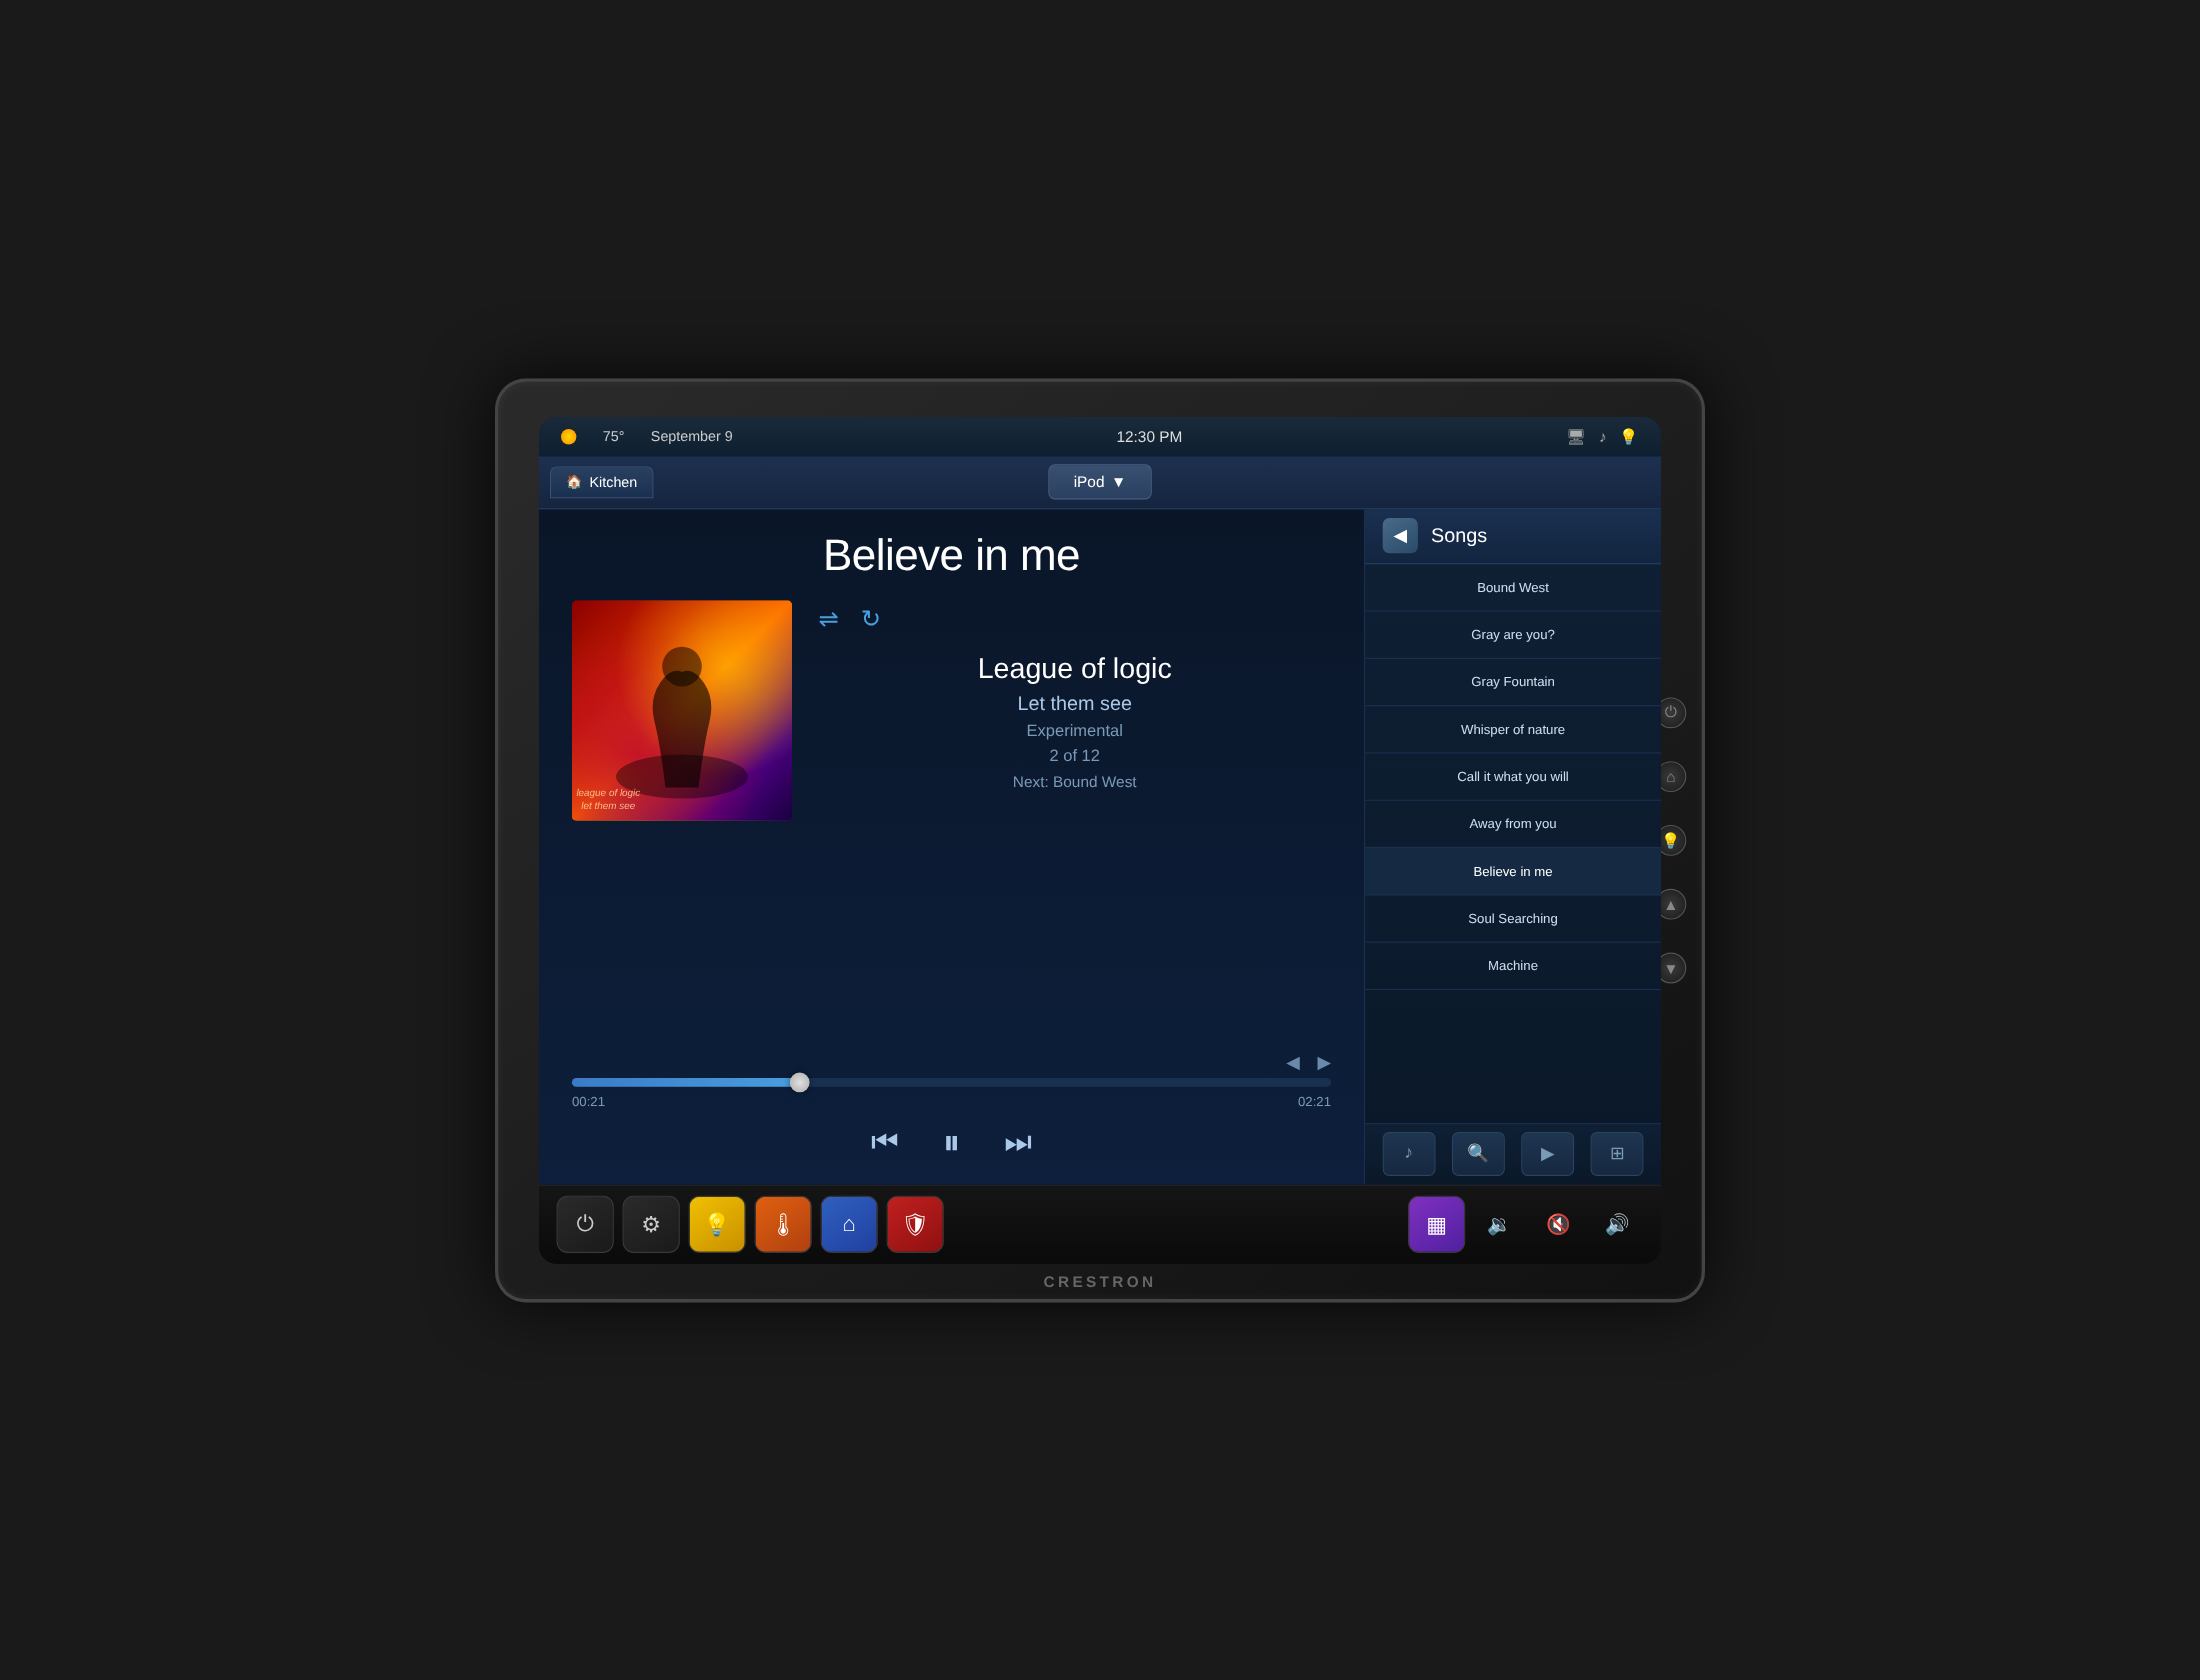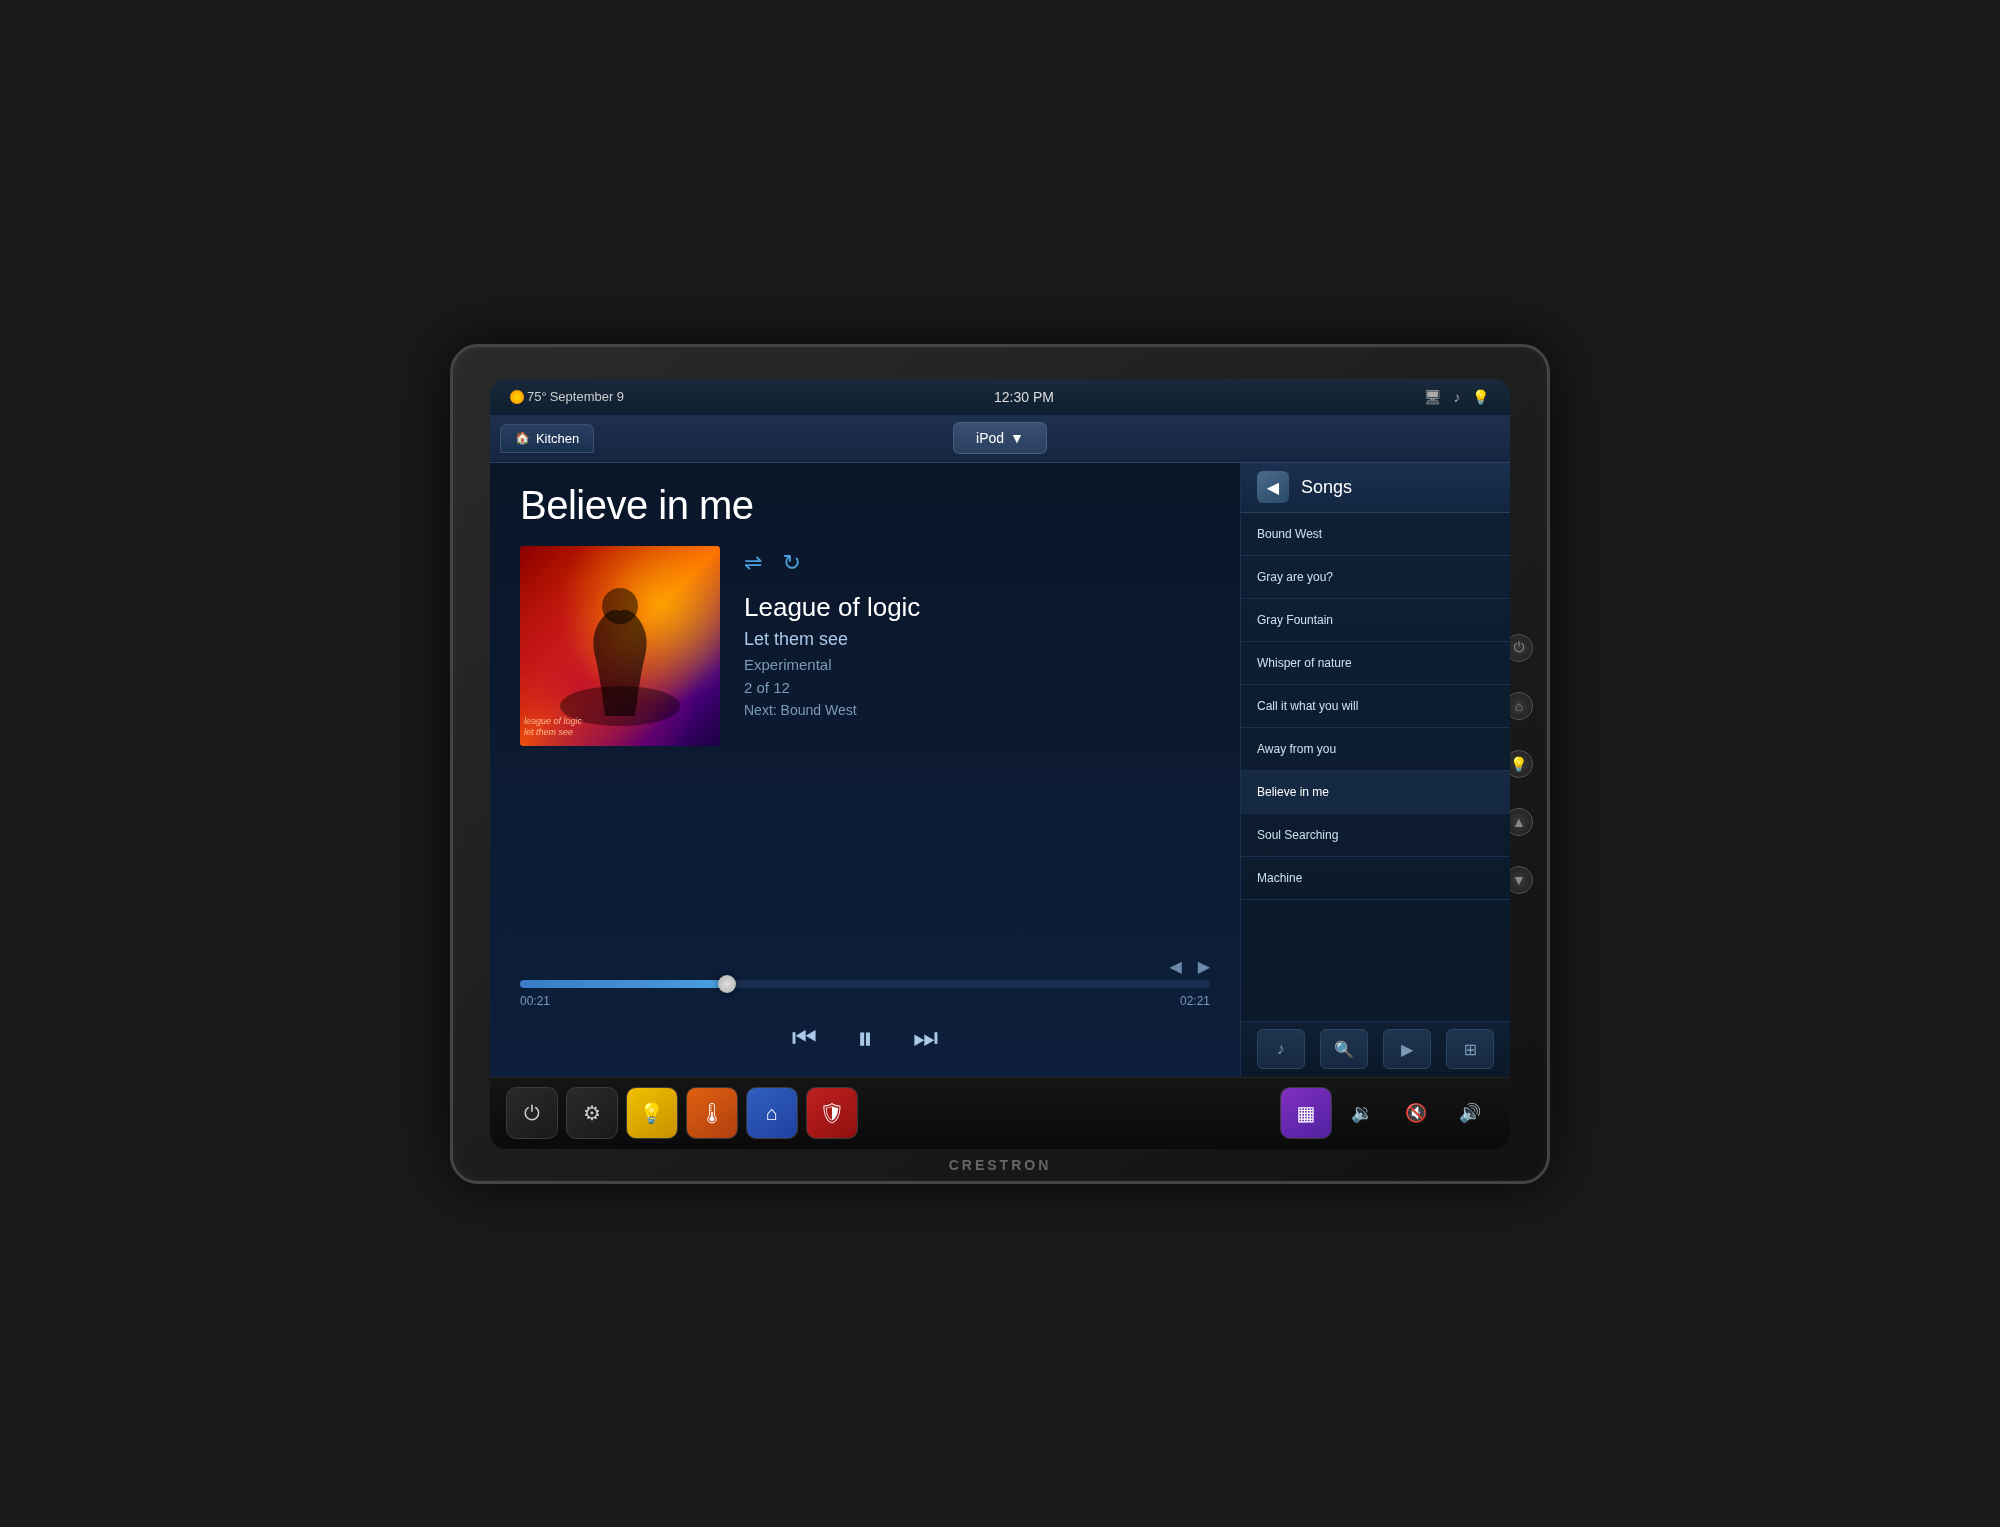--- a/index.html
+++ b/index.html
@@ -51,21 +51,21 @@
       display: flex;
       align-items: center;
       justify-content: space-between;
       padding: 0 20px;
       flex-shrink: 0;
     }
 
     .status-left {
       display: flex;
       align-items: center;
-      gap: 3px;
+      gap: 24px;
       font-size: 13px;
       color: #ccc;
     }
 
     .weather-dot {
       width: 14px;
       height: 14px;
       background: radial-gradient(circle, #ffd700, #ff8c00);
       border-radius: 50%;
     }
@@ -131,20 +131,21 @@
       display: flex;
       align-items: center;
       gap: 6px;
     }
 
     
     .content-area {
       flex: 1;
       display: flex;
       overflow: hidden;
+      text-align: center;
     }
 
     
     .player-panel {
       flex: 1;
       padding: 20px 30px;
       display: flex;
       flex-direction: column;
       background: linear-gradient(180deg, #0a1628 0%, #0d1f3c 100%);
     }

